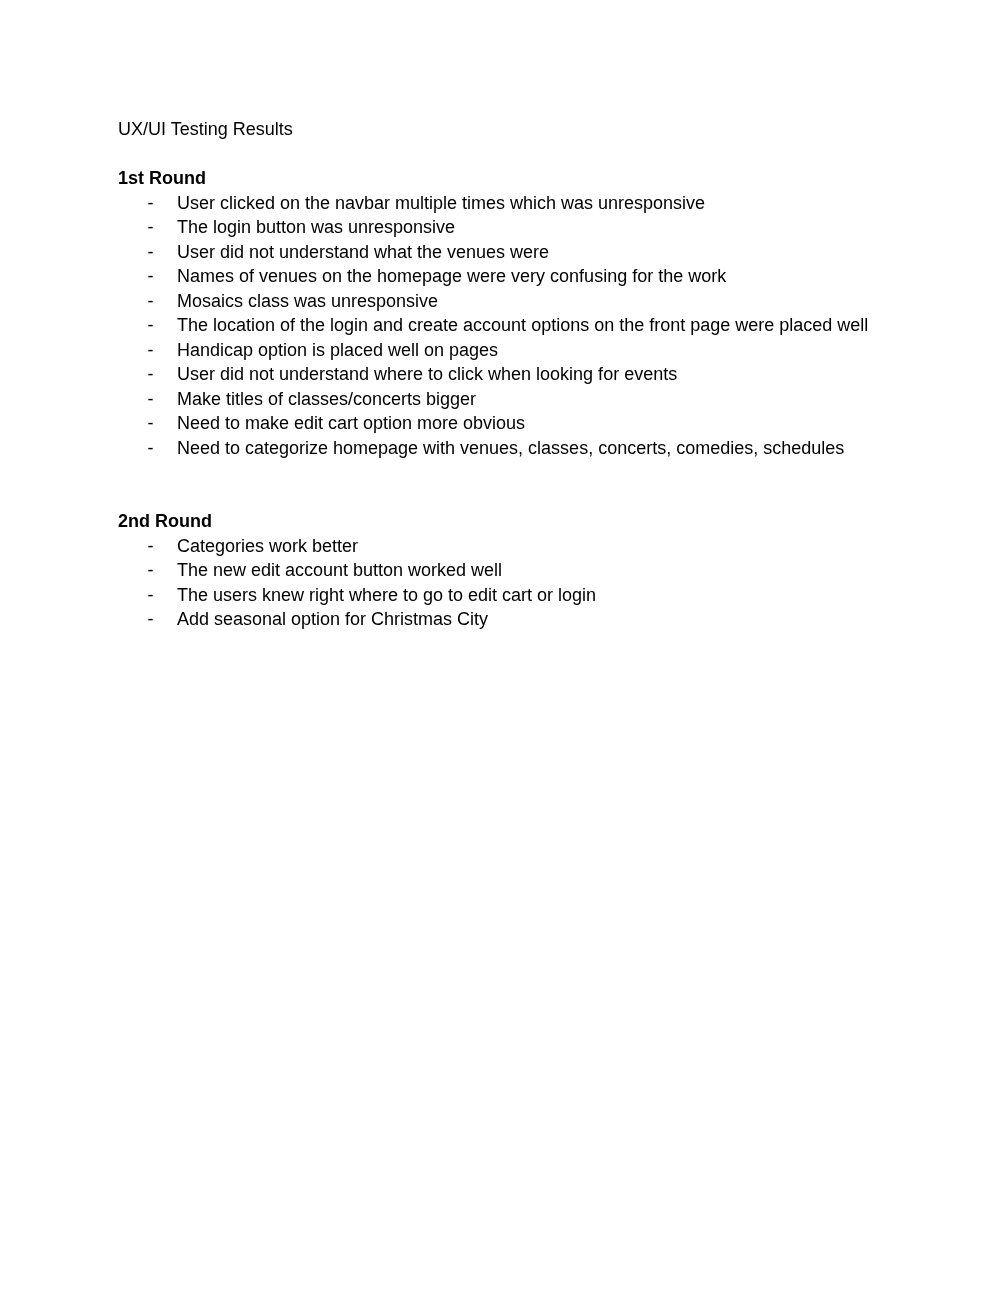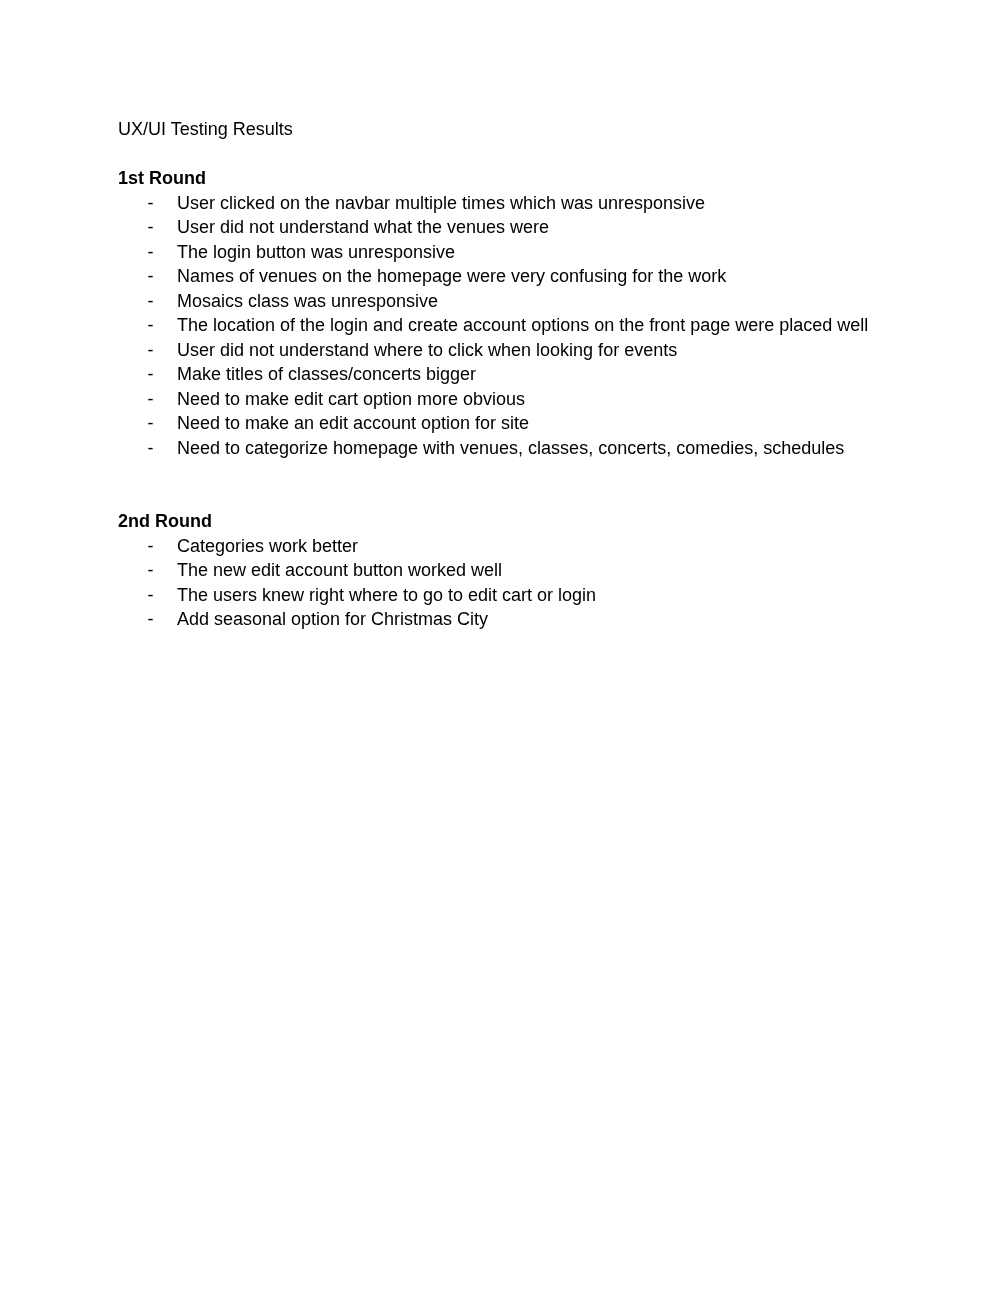--- a/index.html
+++ b/index.html
@@ -53,29 +53,29 @@
 <body>
 
 <div class="page">
 
   <p class="doc-title">UX/UI Testing Results</p>
 
   <div class="section">
     <p class="section-heading">1st Round</p>
     <ul class="bullet-list">
       <li class="li"><span class="marker">-</span><span>User clicked on the navbar multiple times which was unresponsive</span></li>
+      <li class="li"><span class="marker">-</span><span>The login button was unresponsive</span></li>
       <li class="li"><span class="marker">-</span><span>User did not understand what the venues were</span></li>
-      <li class="li"><span class="marker">-</span><span>The login button was unresponsive</span></li>
       <li class="li"><span class="marker">-</span><span>Names of venues on the homepage were very confusing for the work</span></li>
       <li class="li"><span class="marker">-</span><span>Mosaics class was unresponsive</span></li>
       <li class="li"><span class="marker">-</span><span>The location of the login and create account options on the front page were placed well</span></li>
+      <li class="li"><span class="marker">-</span><span>Handicap option is placed well on pages</span></li>
       <li class="li"><span class="marker">-</span><span>User did not understand where to click when looking for events</span></li>
       <li class="li"><span class="marker">-</span><span>Make titles of classes/concerts bigger</span></li>
       <li class="li"><span class="marker">-</span><span>Need to make edit cart option more obvious</span></li>
-      <li class="li"><span class="marker">-</span><span>Need to make an edit account option for site</span></li>
       <li class="li"><span class="marker">-</span><span>Need to categorize homepage with venues, classes, concerts, comedies, schedules</span></li>
     </ul>
   </div>
 
   <div class="section section--gap">
     <p class="section-heading">2nd Round</p>
     <ul class="bullet-list">
       <li class="li"><span class="marker">-</span><span>Categories work better</span></li>
       <li class="li"><span class="marker">-</span><span>The new edit account button worked well</span></li>
       <li class="li"><span class="marker">-</span><span>The users knew right where to go to edit cart or login</span></li>

